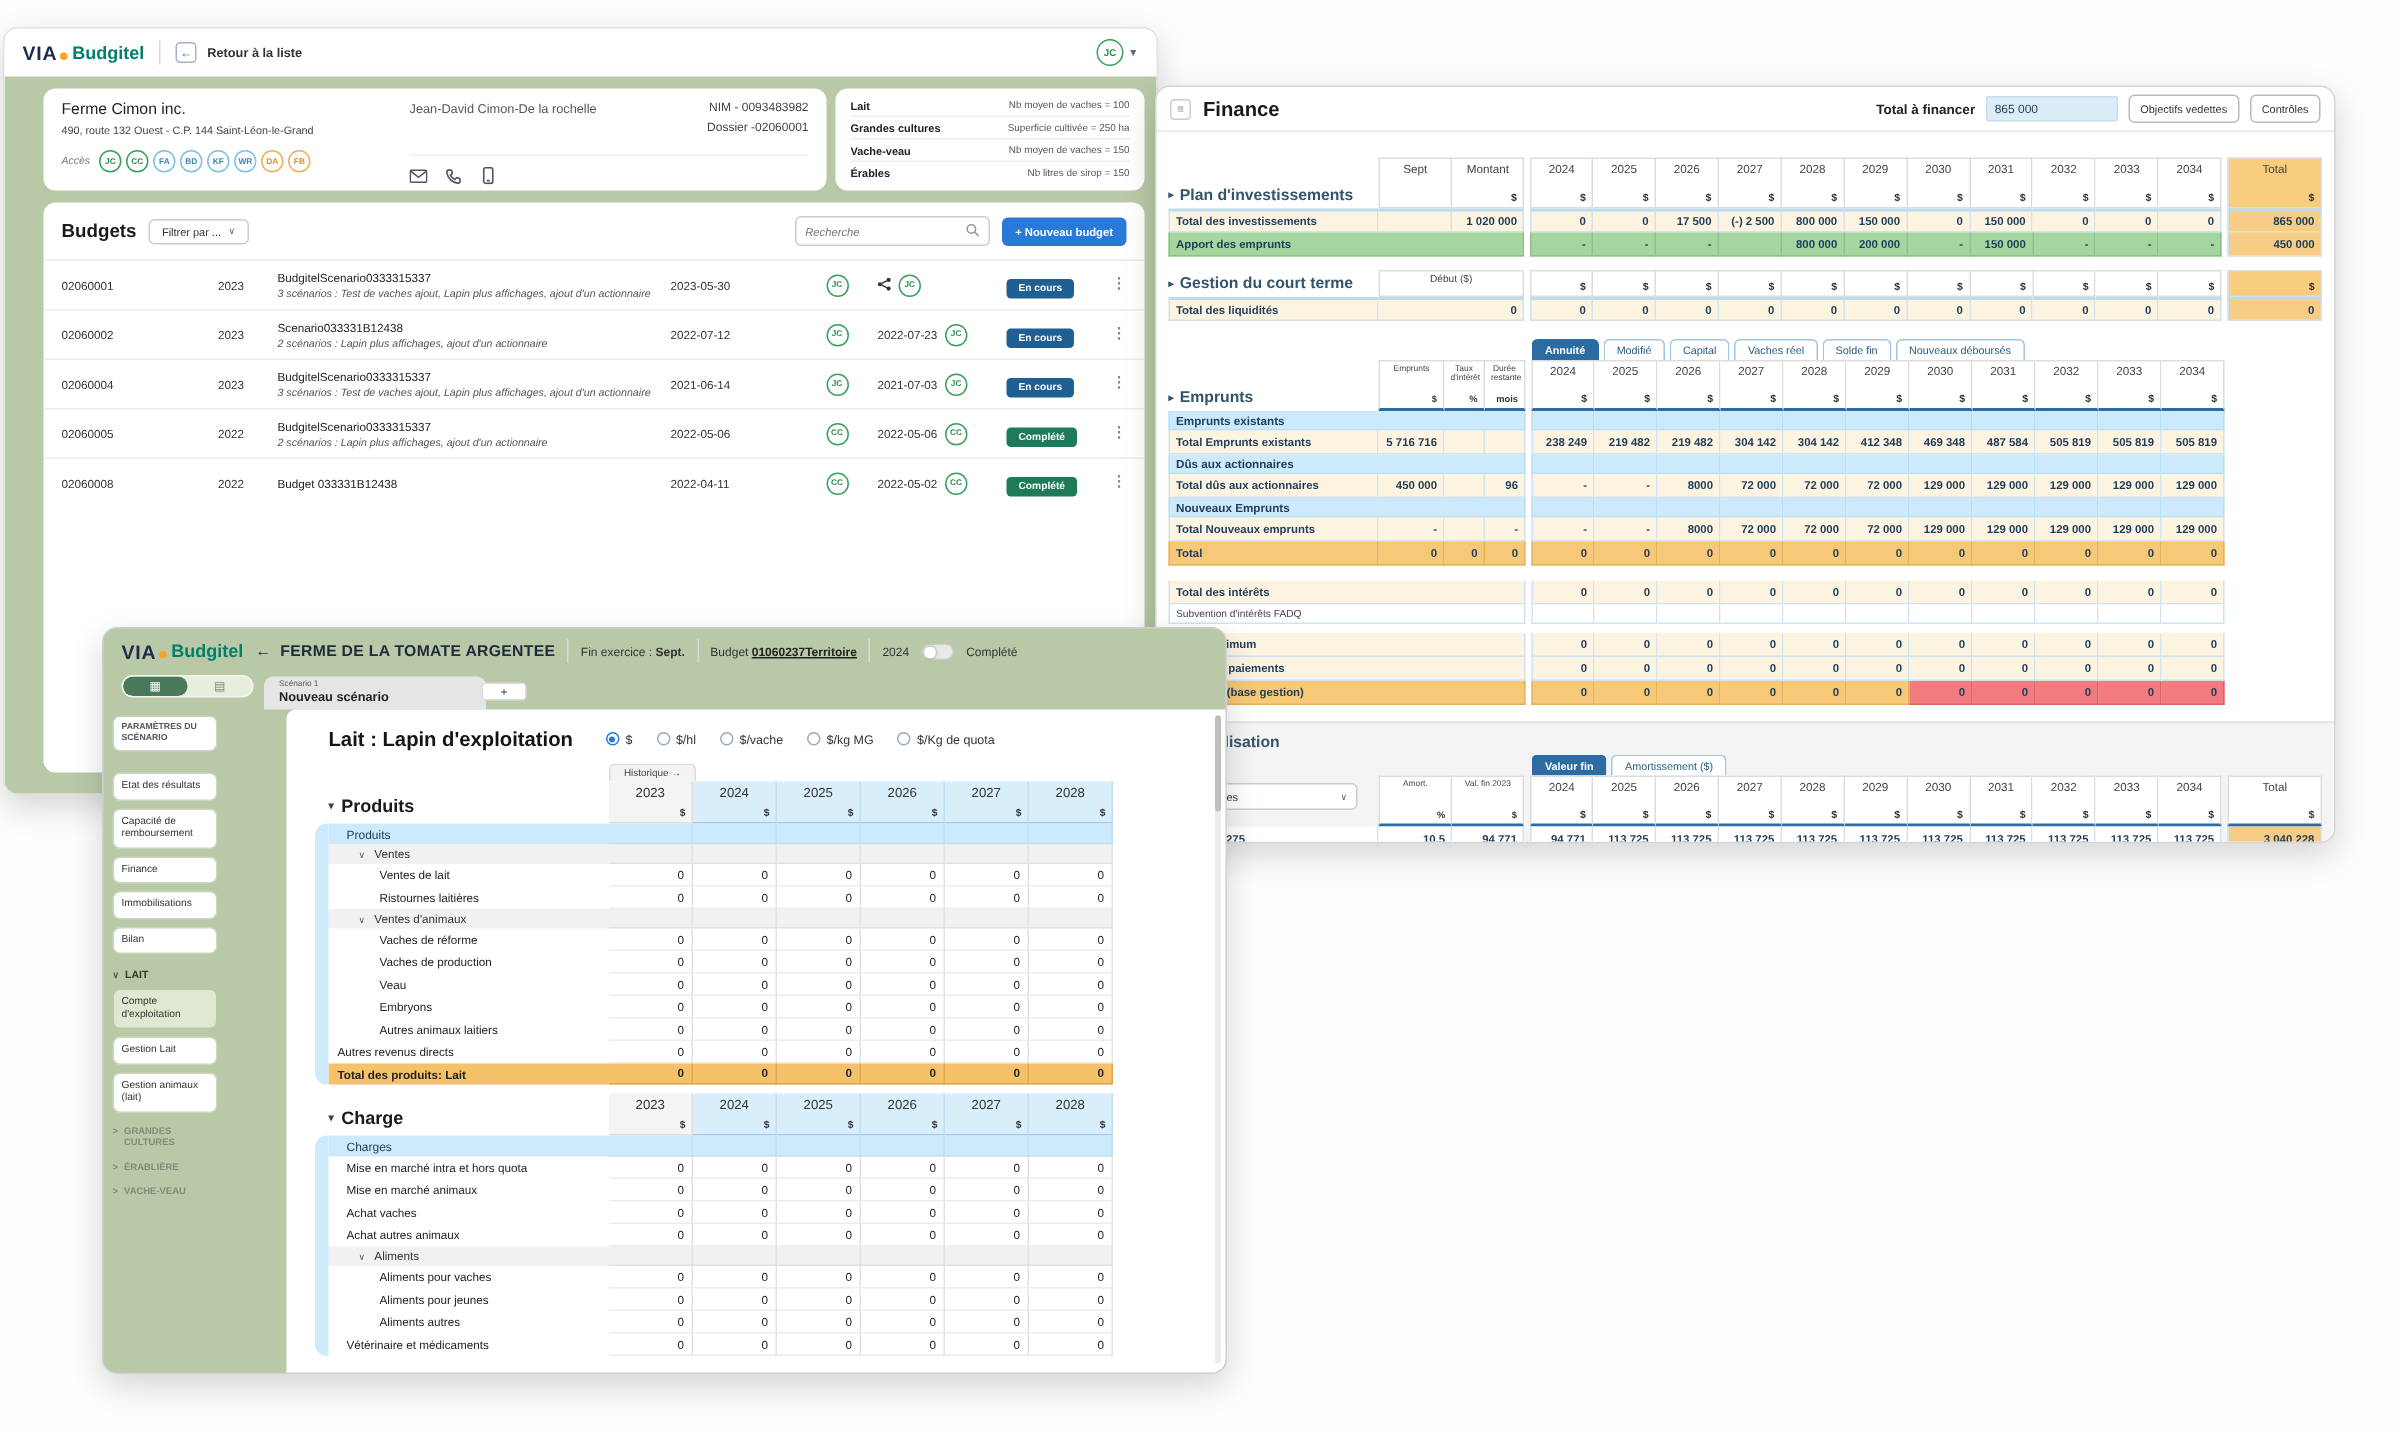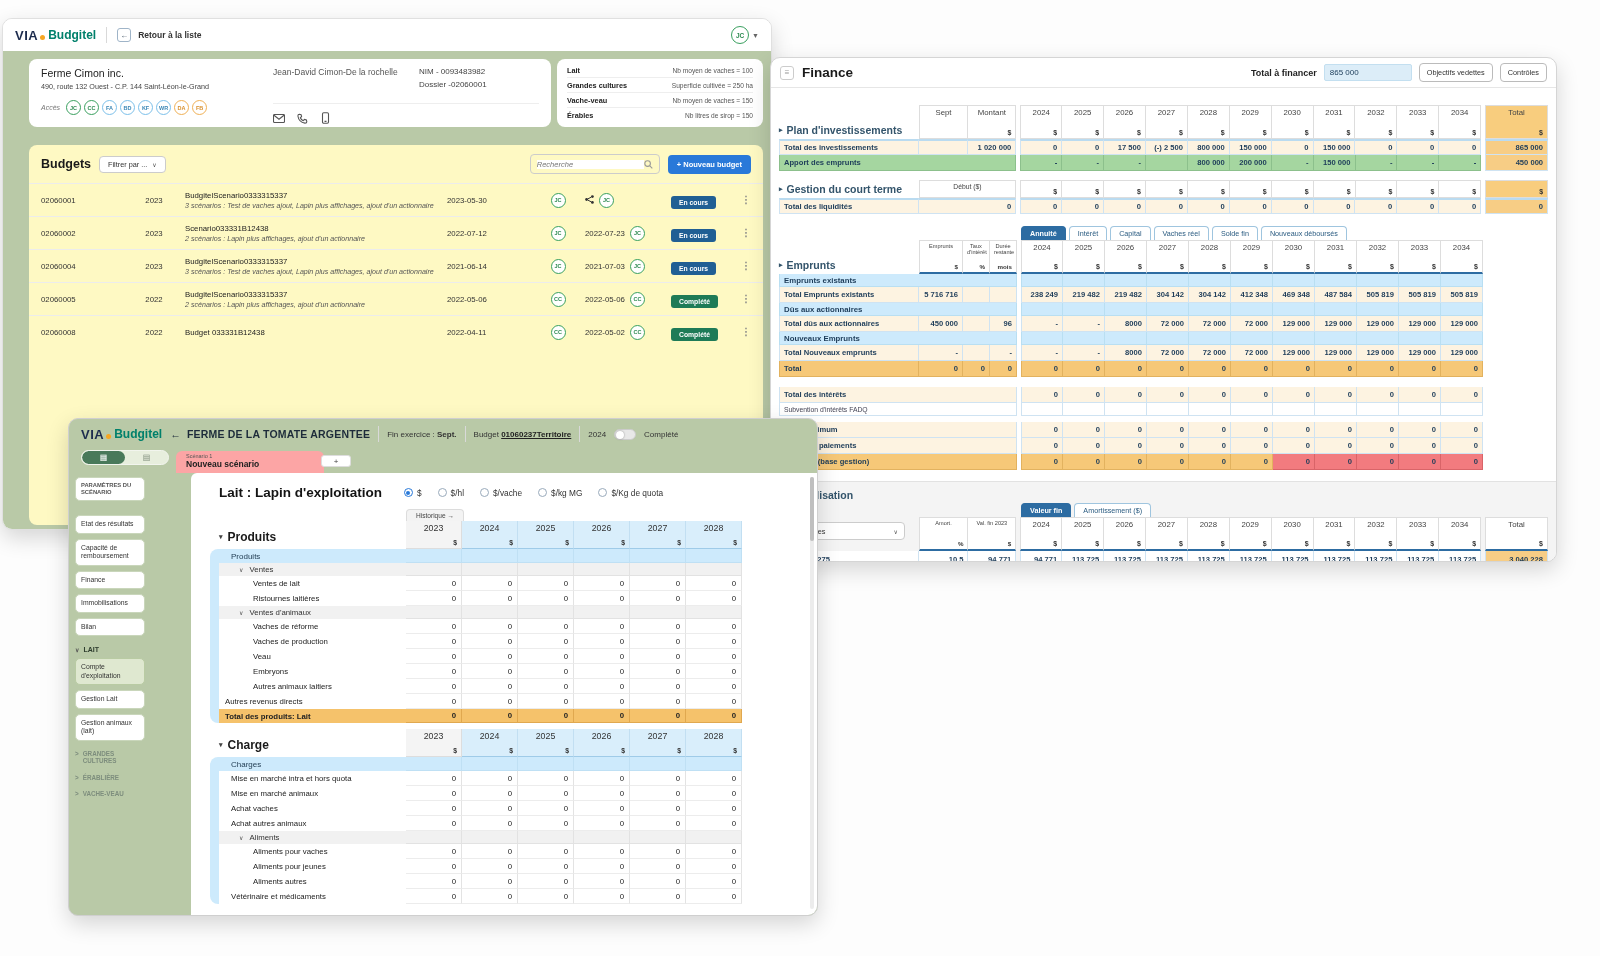--- a/index.html
+++ b/index.html
@@ -31,30 +31,30 @@
   .cards-row{display:flex;gap:6px;height:68px}
   .farm-card{flex:1;background:#fff;border-radius:8px;padding:8px 12px;display:flex;gap:14px}
   .farm-left{width:218px}
   .farm-name{font-size:10.5px;font-weight:normal;color:#222}
   .farm-addr{font-size:7.2px;color:#444;margin-top:3px}
   .acces-row{display:flex;align-items:center;gap:4px;margin-top:9px}
   .acces-lbl{font-size:7px;font-style:italic;color:#777;margin-right:2px}
   .frz{flex:1;display:flex;flex-direction:column}
   .frz-top{display:flex;border-bottom:1px solid #eee;padding-bottom:10px}
   .contact{flex:1;font-size:8.5px;color:#555}
-  .ids{width:120px;text-align:left}
+  .ids{width:120px;text-align:right}
   .ids div{font-size:8px;color:#444;margin-bottom:4px}
   .cicons{display:flex;gap:12px;margin-top:6px;color:#555}
   .cicons svg{stroke:#555;fill:none;stroke-width:1.1}
   .prod-card{width:206px;background:#fff;border-radius:8px;padding:3px 10px;display:flex;flex-direction:column;justify-content:center}
   .prod-row{display:flex;justify-content:space-between;align-items:center;height:15px;border-bottom:1px solid #eee}
   .prod-row:last-child{border-bottom:none}
   .prod-lbl{font-size:7.3px;font-weight:bold;color:#222}
   .prod-val{font-size:6.6px;color:#555}
-  .budgets-card{margin-top:18px;background:#fef9c3;border-radius:8px;height:380px;overflow:hidden}
+  .budgets-card{margin-top:8px;background:#ffffff;border-radius:8px;height:380px;overflow:hidden}
   .bud-head{display:flex;align-items:center;gap:8px;padding:9px 12px}
   .bud-title{font-size:12.5px;font-weight:bold;color:#1a1a1a}
   .filter-pill{display:flex;align-items:center;gap:5px;border:1px solid #ccc;border-radius:4px;padding:3px 8px;font-size:7.3px;color:#333;background:#fff;cursor:pointer}
   .search-wrap{margin-left:auto;display:flex;align-items:center;border:1px solid #ccc;border-radius:4px;width:130px;height:20px;padding:0 6px}
   .search-wrap input{border:none;outline:none;flex:1;font-size:7.5px;font-style:italic;color:#444;font-family:"Liberation Sans",sans-serif;min-width:0}
   .new-btn{background:#2979d9;color:#fff;font-size:7.5px;font-weight:bold;border:none;border-radius:4px;padding:5px 9px;cursor:pointer}
   .bud-thead{display:flex;align-items:center;background:#f4f5f6;height:22px;padding:0 12px;font-size:6.8px;color:#666}
   .bud-row{display:flex;align-items:center;min-height:33px;padding:0 12px;border-top:1px solid #ececec}
   .c-con{width:82px;font-size:7.8px;color:#333}
   .c-yr{width:62px;text-align:center;font-size:7.8px;color:#333}
@@ -127,21 +127,21 @@
   .w3-meta{font-size:8px;color:#333}
   .w3-meta b{font-weight:bold}
   .w3-link{font-size:8px;font-weight:bold;color:#222;text-decoration:underline;cursor:pointer}
   .toggle{width:22px;height:11px;border-radius:6px;background:#e8e8e8;border:1px solid #ccc;position:relative;cursor:pointer}
   .toggle .knob{position:absolute;left:1px;top:1px;width:8px;height:8px;border-radius:50%;background:#fff;box-shadow:0 0 2px rgba(0,0,0,.4)}
   .w3-tabs{height:24px;position:relative;padding-left:12px;display:flex;align-items:flex-end}
   .mode-pill{position:absolute;left:12px;top:1px;width:88px;height:15px;border:1px solid #f2f5ee;border-radius:8px;background:#e7eedd;display:flex;overflow:hidden}
   .mode-seg{flex:1;display:flex;align-items:center;justify-content:center;font-size:8px}
   .mode-seg.on{background:#49795a;color:#fff;border-radius:7px}
   .mode-seg.off{color:#7b8a77}
-  .sc-tab{position:absolute;left:107px;bottom:0;width:148px;height:22px;background:#fca5a5;border-radius:6px 6px 0 0;padding:2px 10px;cursor:pointer}
+  .sc-tab{position:absolute;left:107px;bottom:0;width:148px;height:22px;background:#e5e5e5;border-radius:6px 6px 0 0;padding:2px 10px;cursor:pointer}
   .sc-tab .sup{font-size:5.5px;color:#555}
   .sc-tab .ttl{font-size:8.5px;font-weight:600;color:#222}
   .add-tab{position:absolute;left:252px;bottom:6px;width:30px;height:12px;background:#fff;border:1px solid #ddd;border-radius:3px;font-size:8px;color:#444;display:flex;align-items:center;justify-content:center;cursor:pointer}
   .w3-side{position:absolute;left:6px;top:58px;width:70px}
   .side-btn{background:#fff;border:1px solid #c9d6bb;border-radius:5px;padding:4px 5px;font-size:6.8px;color:#333;margin-bottom:5px;cursor:pointer;line-height:1.25}
   .side-btn.params{font-size:5.8px;font-weight:bold;color:#555;margin-bottom:14px;text-transform:uppercase}
   .side-btn.active{background:#dfe8d0;border-color:#b9cba3}
   .tree-group{font-size:7px;font-weight:bold;color:#2e3d2e;margin:10px 0 5px;display:flex;gap:4px;align-items:center}
   .tree-collapsed{font-size:6.3px;font-weight:bold;color:#7d8d7d;margin:9px 0;display:flex;gap:4px;line-height:1.2}
   .w3-main{position:absolute;left:122px;top:54px;width:628px;height:444px;background:#fff;border-radius:6px 0 0 0;overflow:hidden}
@@ -563,21 +563,21 @@
         <div class="fc yr cream" style="height: 16px;">0</div>
         <div class="fc yr cream" style="height: 16px;">0</div>
         <div class="fc yr cream" style="height: 16px;">0</div>
         <div class="fc yr cream" style="height: 16px;">0</div>
         <div class="fc yr cream" style="height: 16px;">0</div>
         <div class="gap4"></div>
         <div class="fc tot first ocell" style="height: 16px;">0</div>
       </div>
       <div class="tabs">
         <button class="ftab on">Annuité</button>
-        <button class="ftab">Intérêt</button>
+        <button class="ftab">Modifié</button>
         <button class="ftab">Capital</button>
         <button class="ftab">Vaches réel</button>
         <button class="ftab">Solde fin</button>
         <button class="ftab">Nouveaux déboursés</button>
       </div>
       <div class="frow secrow emp-hdr" style="margin-top: 0px;">
         <div class="sec-title">
           <span class="arr">▸</span>
           <span>Emprunts</span>
         </div>

